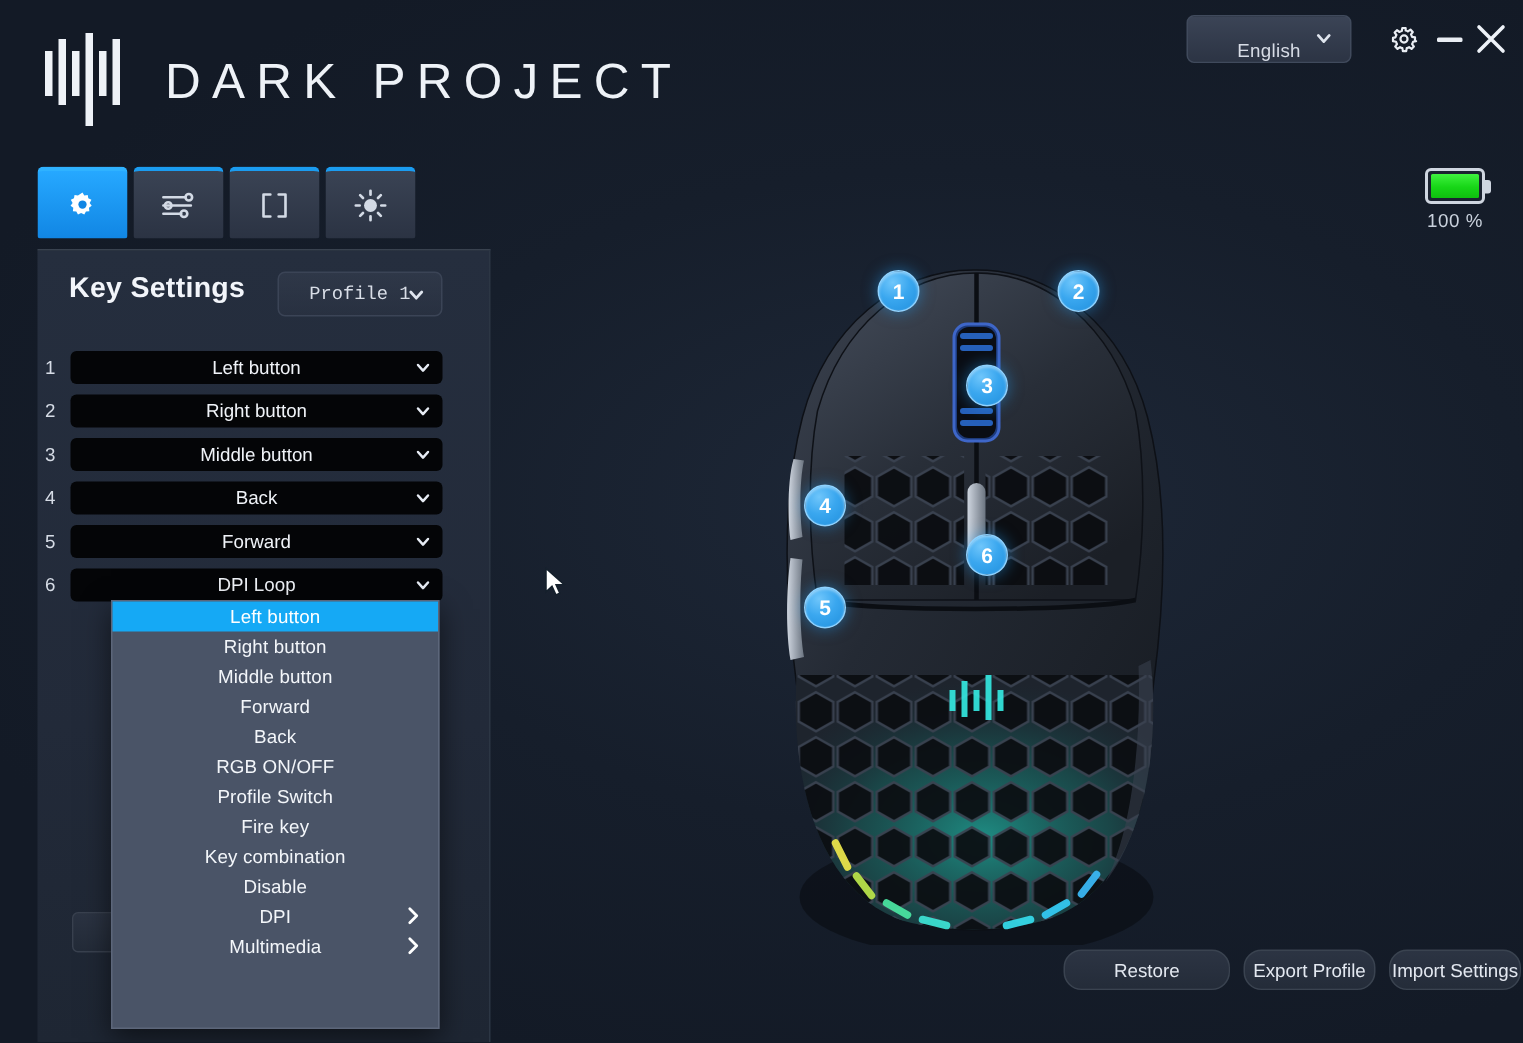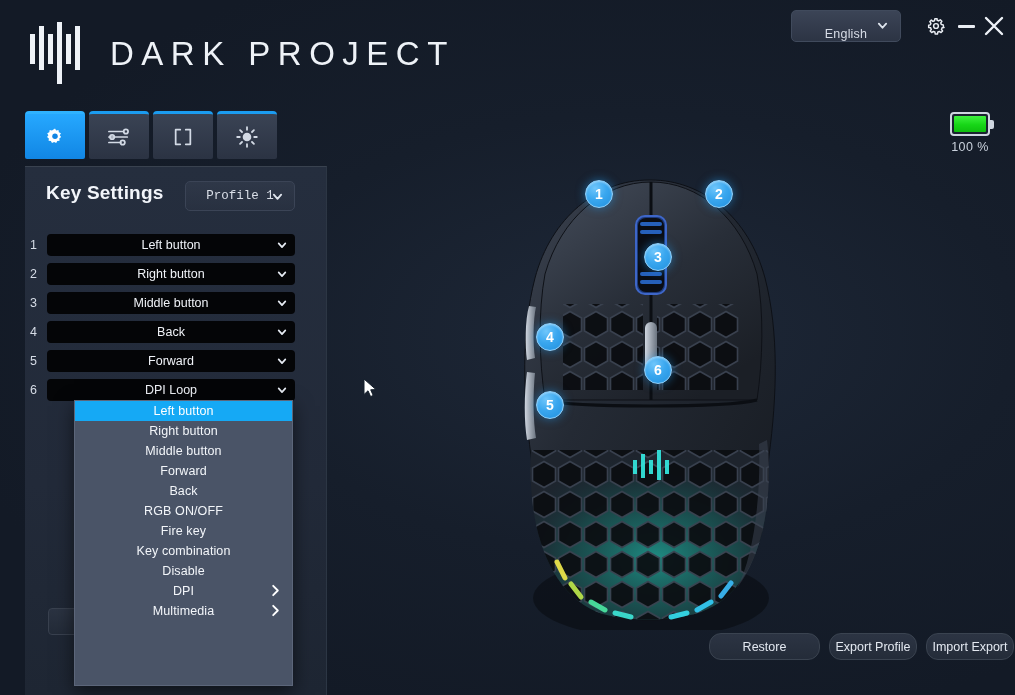--- a/index.html
+++ b/index.html
@@ -458,20 +458,23 @@
     <div class="dd-item">
       <span>Forward</span>
     </div>
     <div class="dd-item">
       <span>Back</span>
     </div>
     <div class="dd-item">
       <span>RGB ON/OFF</span>
     </div>
     <div class="dd-item">
+      <span>Profile Switch</span>
+    </div>
+    <div class="dd-item">
       <span>Fire key</span>
     </div>
     <div class="dd-item">
       <span>Key combination</span>
     </div>
     <div class="dd-item">
       <span>Disable</span>
     </div>
     <div class="dd-item">
       <span>DPI</span>
@@ -483,20 +486,20 @@
       <span>Multimedia</span>
       <svg class="arrow" viewBox="0 0 14 14">
           <path d="M4.5 2 L9.5 7 L4.5 12" fill="none" stroke="#ffffff" stroke-width="2" stroke-linecap="round" stroke-linejoin="round"></path>
         </svg>
     </div>
   </div>
 
   <div class="bottom-btns">
     <div class="btn" id="btn-restore">Restore</div>
     <div class="btn" id="btn-export">Export Profile</div>
-    <div class="btn" id="btn-import">Import Export</div>
+    <div class="btn" id="btn-import">Import Settings</div>
   </div>
 
   <svg class="cursor" width="16" height="22" viewBox="0 0 16 22">
     <path d="M1 1 L1 16.5 L5 12.8 L7.6 18.6 L10.2 17.4 L7.7 11.8 L13 11.6 Z" fill="#ffffff" stroke="#15202c" stroke-width="1"></path>
   </svg>
 
 </div>
 
 </body></html>

